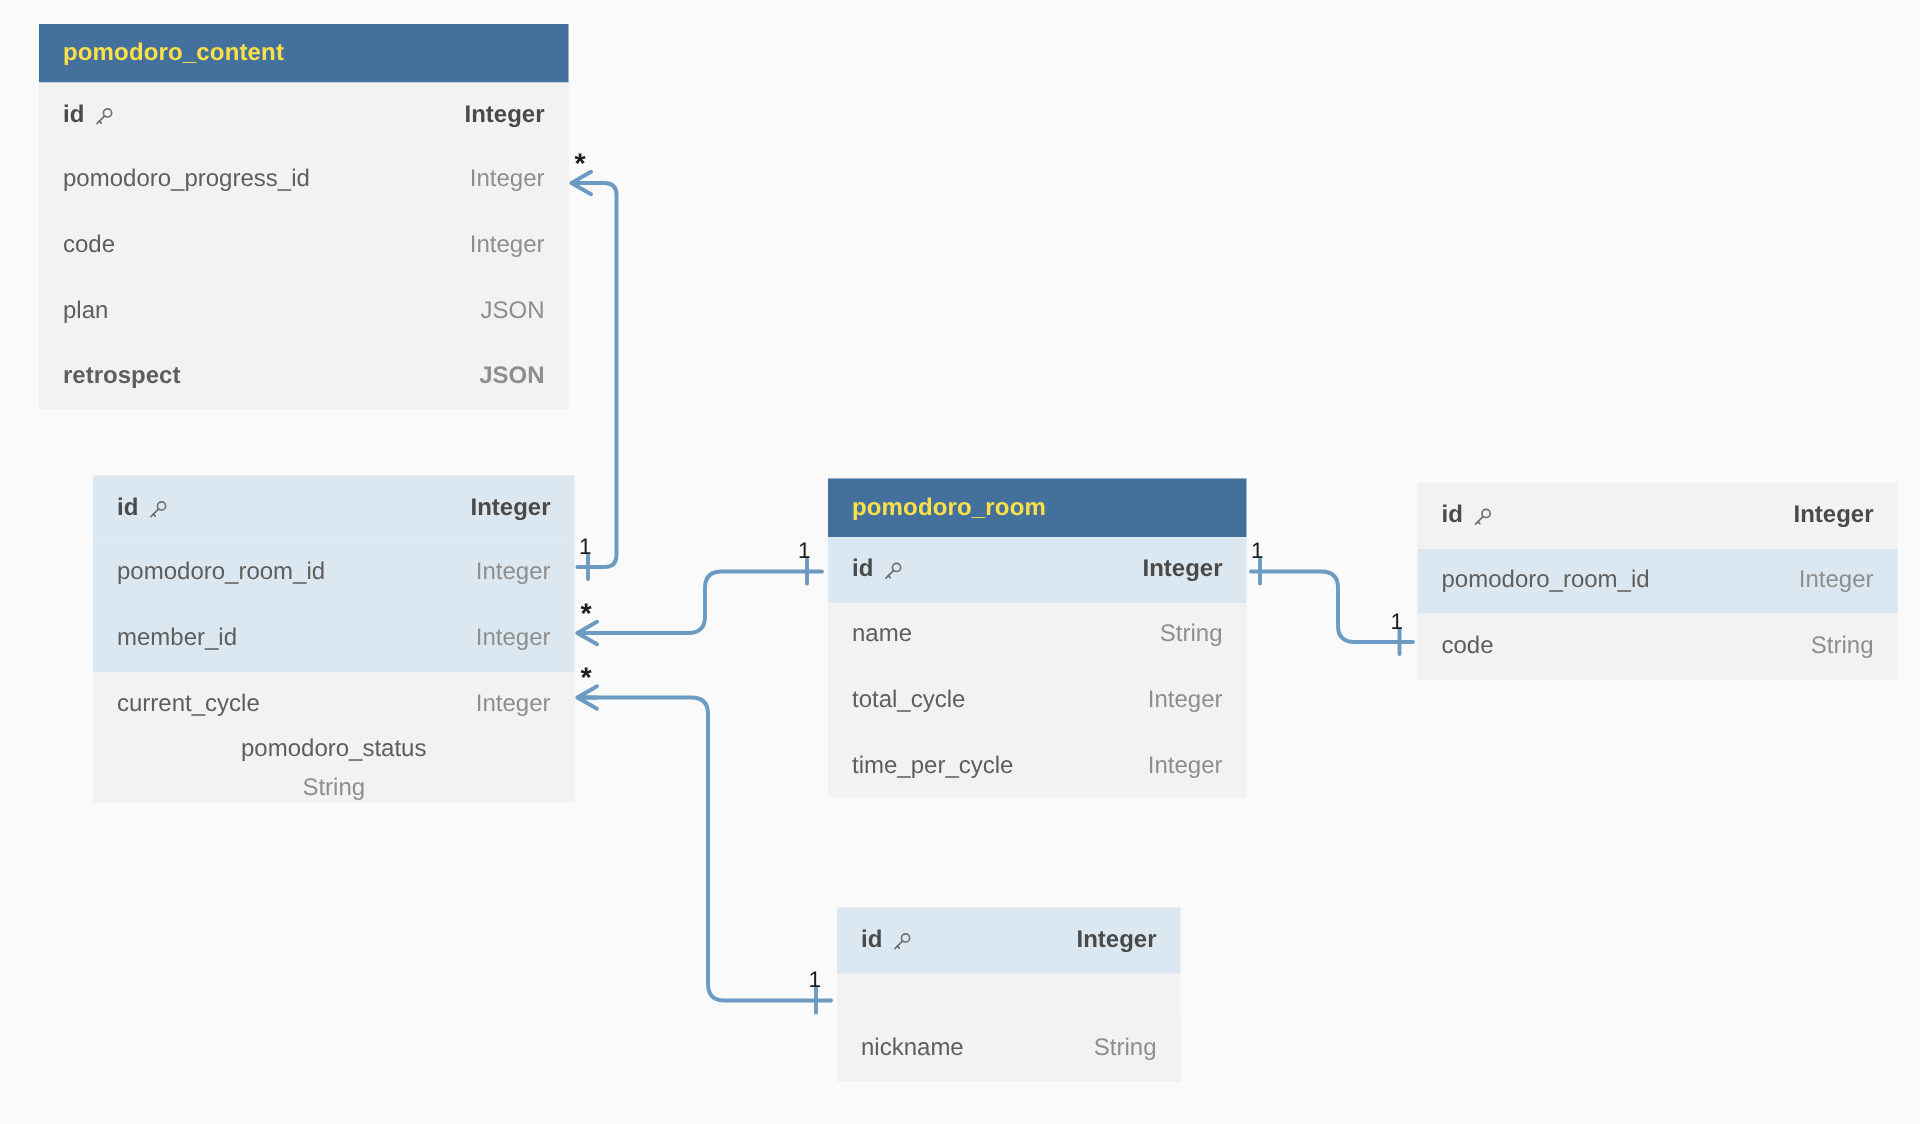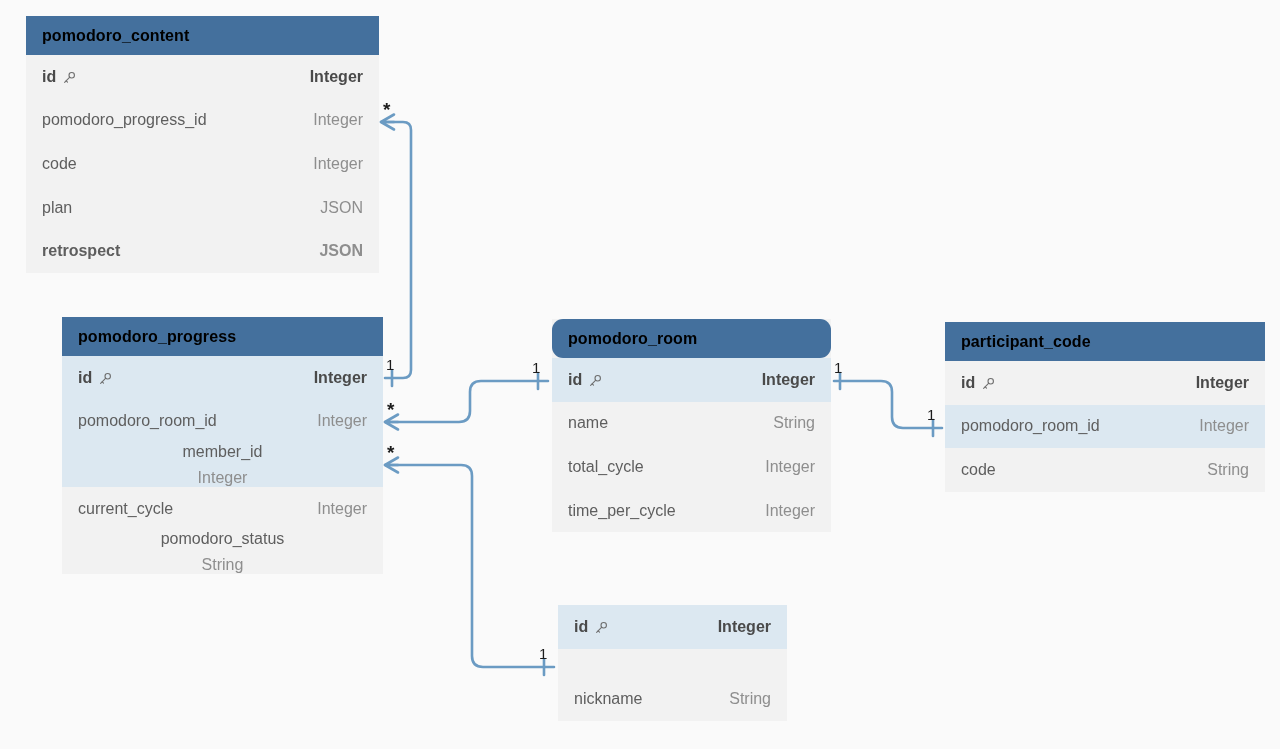--- a/index.html
+++ b/index.html
@@ -50,21 +50,21 @@
 
   
   .entity {
     position: absolute;
     z-index: 2;
     background: #f2f2f2;
     box-sizing: border-box;
   }
   .entity-header {
     background: #44709d;
-    color: #000000;
+    color: #fde047;
     font-size: 16px;
     font-weight: 700;
     letter-spacing: .1px;
     padding: 0 16px;
     display: flex;
     align-items: center;
     box-sizing: border-box;
   }
   .entity-rows {
     display: block;
@@ -206,109 +206,103 @@
           </div>
           <div class="row" style="height: 43.6px; font-weight: bold;">
             <span class="row-name">
               <span>retrospect</span>
             </span>
             <span class="row-type">JSON</span>
           </div>
         </div>
       </div>
       <div class="entity" style="left: 62px; top: 317px; width: 321px;">
+        <div class="entity-rows">
+          <div class="row key pk" style="height: 43.6px;">
+            <span class="row-name">
+              <span>id</span>
+              <span class="key-icon">
+                <svg viewBox="0 0 16 16" width="14" height="14" aria-hidden="true">
+                  <g fill="none" stroke="#6e6e6e" stroke-width="1.25" stroke-linecap="round">
+                    <circle cx="11.1" cy="4.9" r="3.1"></circle>
+                    <path d="M8.9 7.1 L3.0 13.0"></path>
+                    <path d="M4.8 11.2 L6.3 12.7"></path>
+                  </g>
+                </svg>
+              </span>
+            </span>
+            <span class="row-type">Integer</span>
+          </div>
+          <div class="row key" style="height: 43.6px;">
+            <span class="row-name">
+              <span>pomodoro_room_id</span>
+            </span>
+            <span class="row-type">Integer</span>
+          </div>
+          <div class="row key" style="height: 43.6px;">
+            <span class="row-name">
+              <span>member_id</span>
+            </span>
+            <span class="row-type">Integer</span>
+          </div>
+          <div class="row" style="height: 43.6px;">
+            <span class="row-name">
+              <span>current_cycle</span>
+            </span>
+            <span class="row-type">Integer</span>
+          </div>
+          <div class="row" style="height: 43.6px; flex-direction: column;">
+            <span class="row-name">
+              <span>pomodoro_status</span>
+            </span>
+            <span class="row-type">String</span>
+          </div>
+        </div>
+      </div>
+      <div class="entity" style="left: 552px; top: 319px; width: 279px;">
         <div class="entity-header" style="height: 39px;">
-          <span>pomodoro_progress</span>
+          <span>pomodoro_room</span>
         </div>
         <div class="entity-rows">
           <div class="row key pk" style="height: 43.6px;">
             <span class="row-name">
               <span>id</span>
               <span class="key-icon">
                 <svg viewBox="0 0 16 16" width="14" height="14" aria-hidden="true">
                   <g fill="none" stroke="#6e6e6e" stroke-width="1.25" stroke-linecap="round">
                     <circle cx="11.1" cy="4.9" r="3.1"></circle>
                     <path d="M8.9 7.1 L3.0 13.0"></path>
                     <path d="M4.8 11.2 L6.3 12.7"></path>
                   </g>
                 </svg>
               </span>
             </span>
             <span class="row-type">Integer</span>
           </div>
-          <div class="row key" style="height: 43.6px;">
-            <span class="row-name">
-              <span>pomodoro_room_id</span>
-            </span>
-            <span class="row-type">Integer</span>
-          </div>
-          <div class="row key" style="height: 43.6px; flex-direction: column;">
-            <span class="row-name">
-              <span>member_id</span>
-            </span>
-            <span class="row-type">Integer</span>
-          </div>
-          <div class="row" style="height: 43.6px;">
-            <span class="row-name">
-              <span>current_cycle</span>
-            </span>
-            <span class="row-type">Integer</span>
-          </div>
-          <div class="row" style="height: 43.6px; flex-direction: column;">
-            <span class="row-name">
-              <span>pomodoro_status</span>
+          <div class="row" style="height: 43.6px;">
+            <span class="row-name">
+              <span>name</span>
             </span>
             <span class="row-type">String</span>
           </div>
-        </div>
-      </div>
-      <div class="entity" style="left: 552px; top: 319px; width: 279px;">
-        <div class="entity-header" style="height: 39px; border-radius: 11px;">
-          <span>pomodoro_room</span>
-        </div>
-        <div class="entity-rows">
-          <div class="row key pk" style="height: 43.6px;">
-            <span class="row-name">
-              <span>id</span>
-              <span class="key-icon">
-                <svg viewBox="0 0 16 16" width="14" height="14" aria-hidden="true">
-                  <g fill="none" stroke="#6e6e6e" stroke-width="1.25" stroke-linecap="round">
-                    <circle cx="11.1" cy="4.9" r="3.1"></circle>
-                    <path d="M8.9 7.1 L3.0 13.0"></path>
-                    <path d="M4.8 11.2 L6.3 12.7"></path>
-                  </g>
-                </svg>
-              </span>
-            </span>
-            <span class="row-type">Integer</span>
-          </div>
-          <div class="row" style="height: 43.6px;">
-            <span class="row-name">
-              <span>name</span>
-            </span>
-            <span class="row-type">String</span>
-          </div>
           <div class="row" style="height: 43.6px;">
             <span class="row-name">
               <span>total_cycle</span>
             </span>
             <span class="row-type">Integer</span>
           </div>
           <div class="row" style="height: 43.6px;">
             <span class="row-name">
               <span>time_per_cycle</span>
             </span>
             <span class="row-type">Integer</span>
           </div>
         </div>
       </div>
       <div class="entity" style="left: 945px; top: 322px; width: 320px;">
-        <div class="entity-header" style="height: 39px;">
-          <span>participant_code</span>
-        </div>
         <div class="entity-rows">
           <div class="row pk" style="height: 43.6px;">
             <span class="row-name">
               <span>id</span>
               <span class="key-icon">
                 <svg viewBox="0 0 16 16" width="14" height="14" aria-hidden="true">
                   <g fill="none" stroke="#6e6e6e" stroke-width="1.25" stroke-linecap="round">
                     <circle cx="11.1" cy="4.9" r="3.1"></circle>
                     <path d="M8.9 7.1 L3.0 13.0"></path>
                     <path d="M4.8 11.2 L6.3 12.7"></path>

